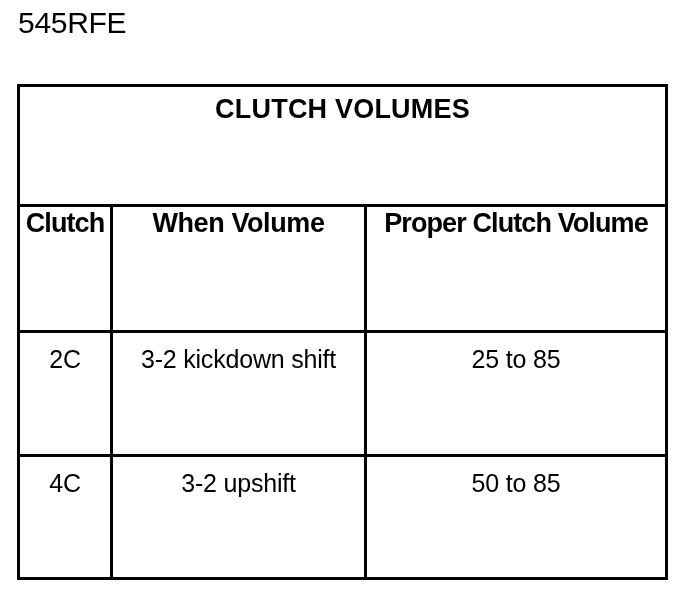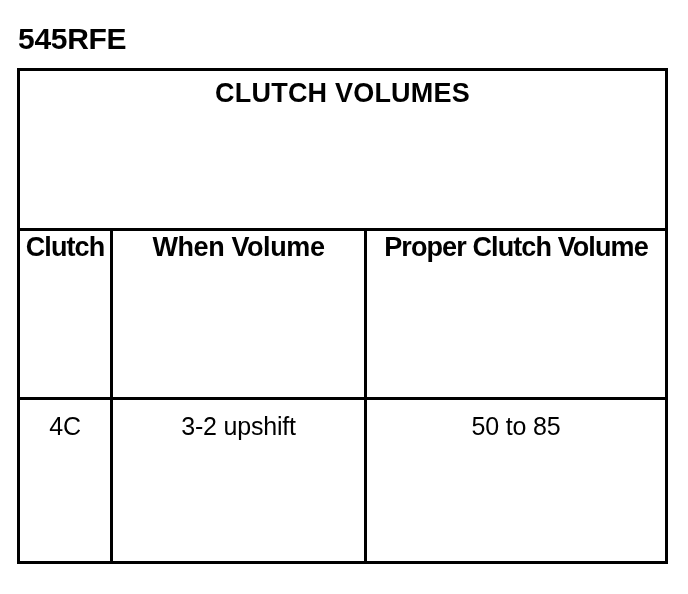--- a/index.html
+++ b/index.html
@@ -11,31 +11,31 @@
     width: 688px;
     height: 594px;
     font-family: "Liberation Sans", sans-serif;
     color: #000000;
     position: relative;
     overflow: hidden;
   }
   .page-title {
     position: absolute;
     left: 18px;
-    top: 22px;
+    top: 6px;
     font-size: 30px;
-    font-weight: bold;
+    font-weight: normal;
     letter-spacing: -0.3px;
     line-height: 34px;
     white-space: nowrap;
   }
   .table-wrap {
     position: absolute;
     left: 17px;
-    top: 68px;
+    top: 84px;
     width: 542px;
     height: 496px;
   }
   table.clutch-table {
     border-collapse: collapse;
     table-layout: fixed;
     width: 648px;
     height: 496px;
   }
   table.clutch-table td {
@@ -116,20 +116,31 @@
         </td>
         <td>
           <span class="cell-inner head-text">When Volume</span>
         </td>
         <td>
           <span class="cell-inner head-text tight">Proper Clutch Volume</span>
         </td>
       </tr>
 
 
+      <tr class="data-row">
+        <td>
+          <span class="cell-inner data-text">2C</span>
+        </td>
+        <td>
+          <span class="cell-inner data-text">3-2 kickdown shift</span>
+        </td>
+        <td>
+          <span class="cell-inner data-text">25 to 85</span>
+        </td>
+      </tr>
 
 
       <tr class="data-row">
         <td>
           <span class="cell-inner data-text">4C</span>
         </td>
         <td>
           <span class="cell-inner data-text">3-2 upshift</span>
         </td>
         <td>

